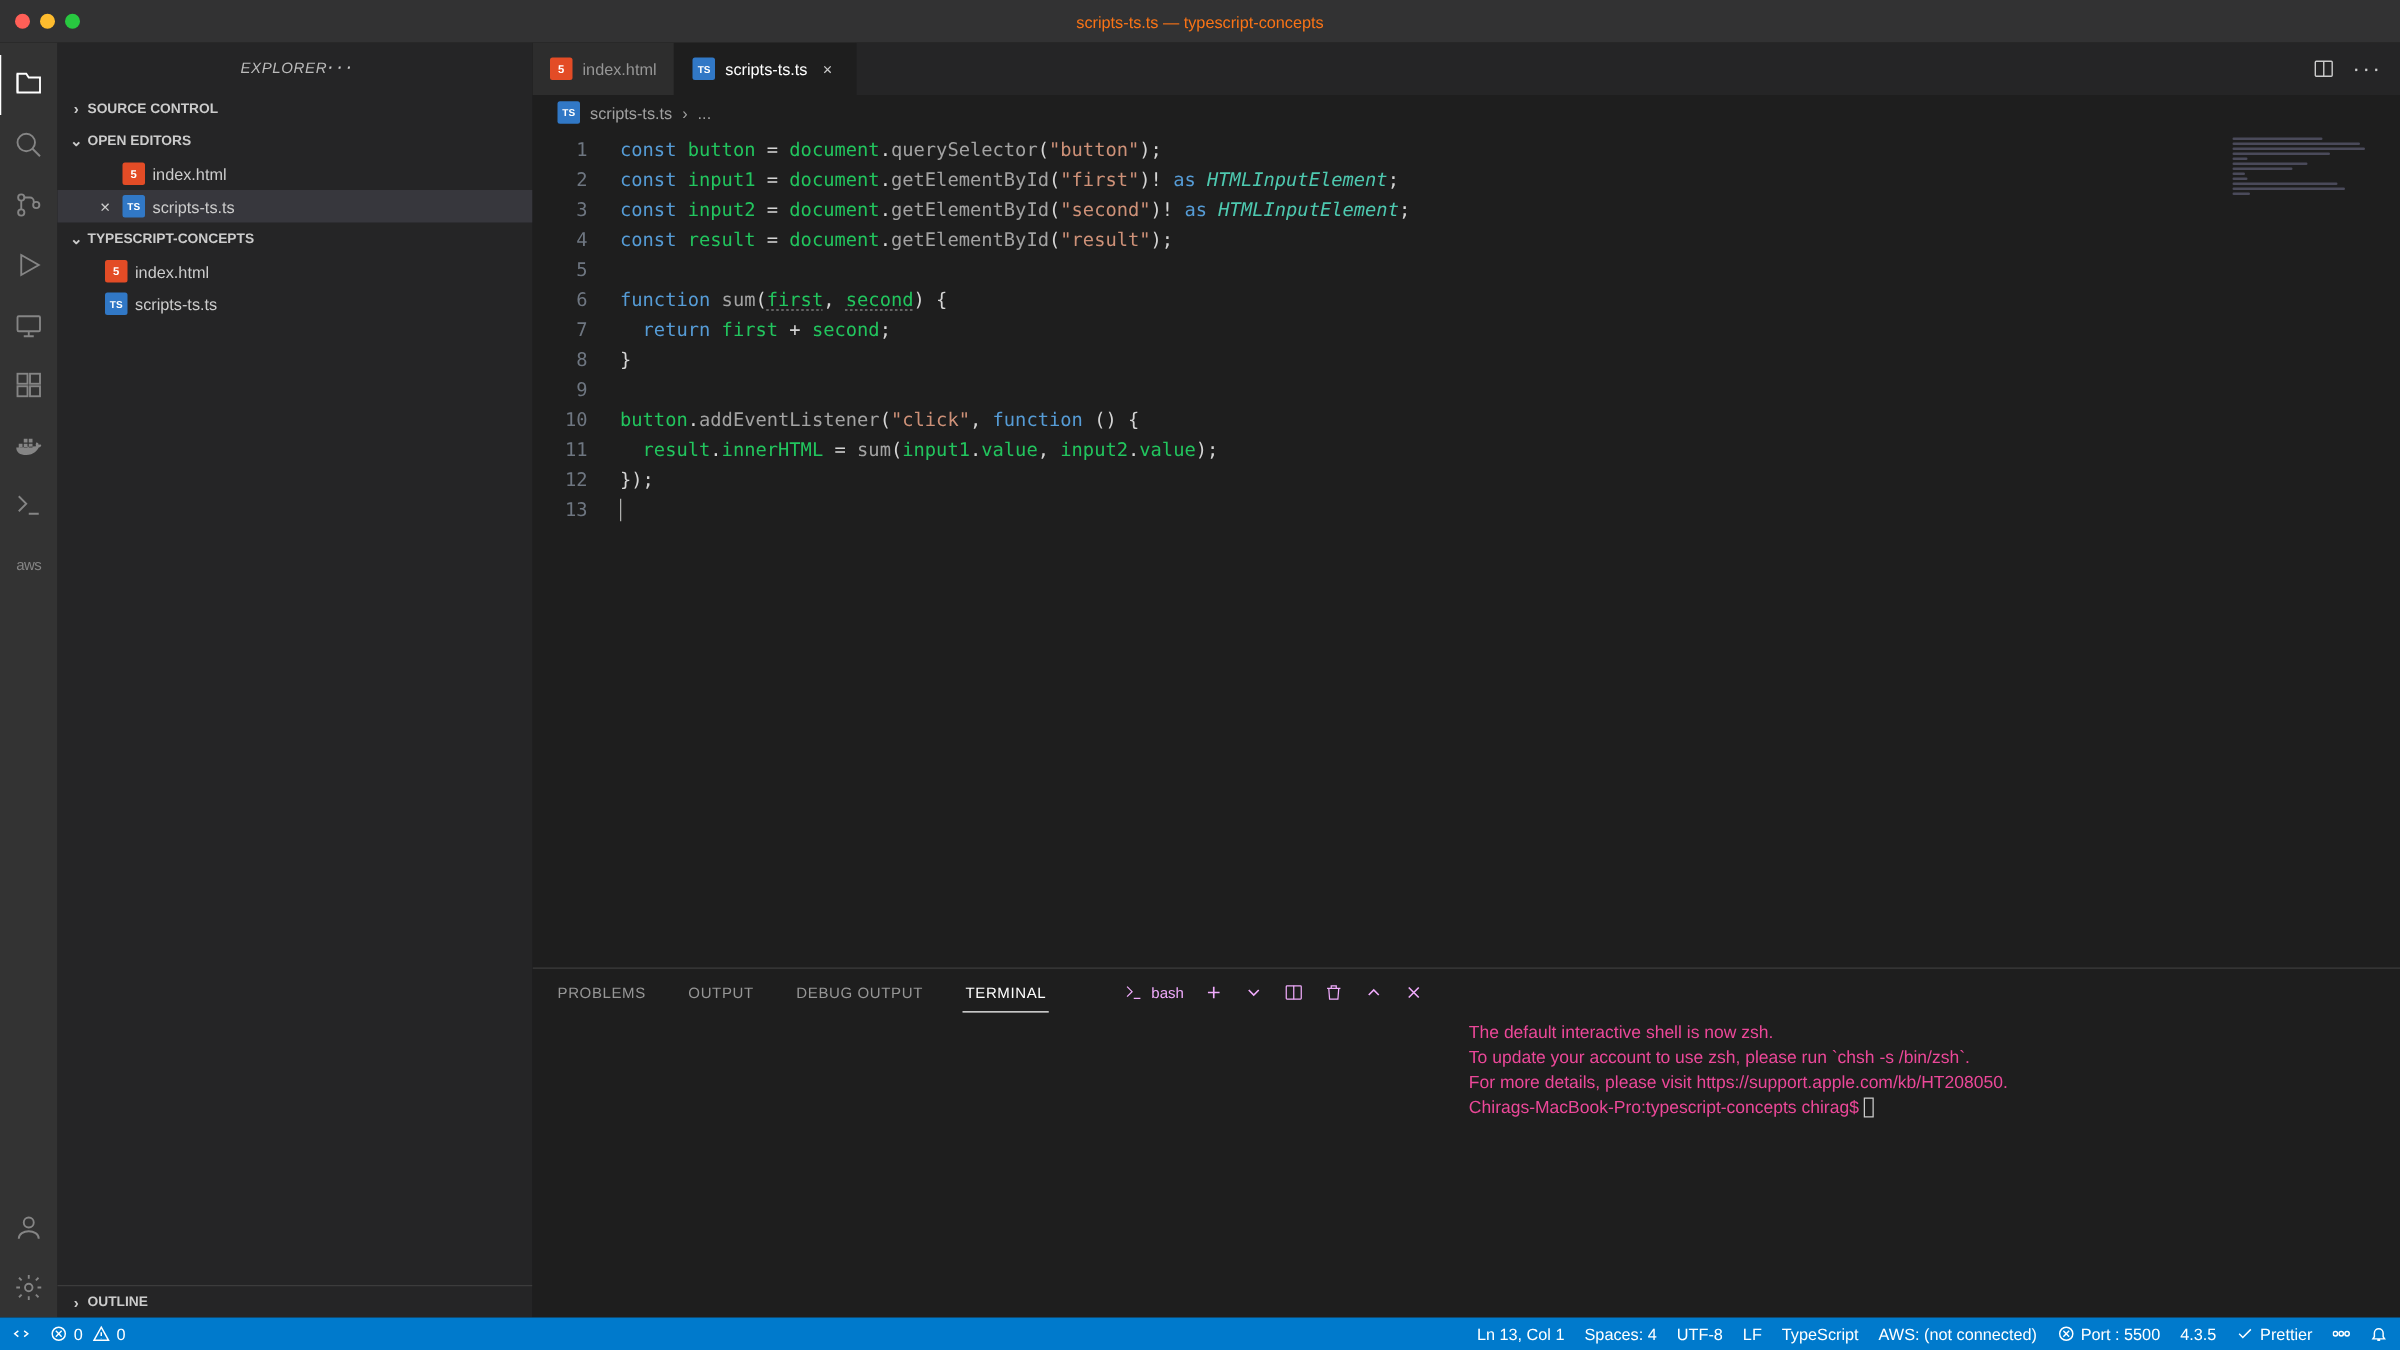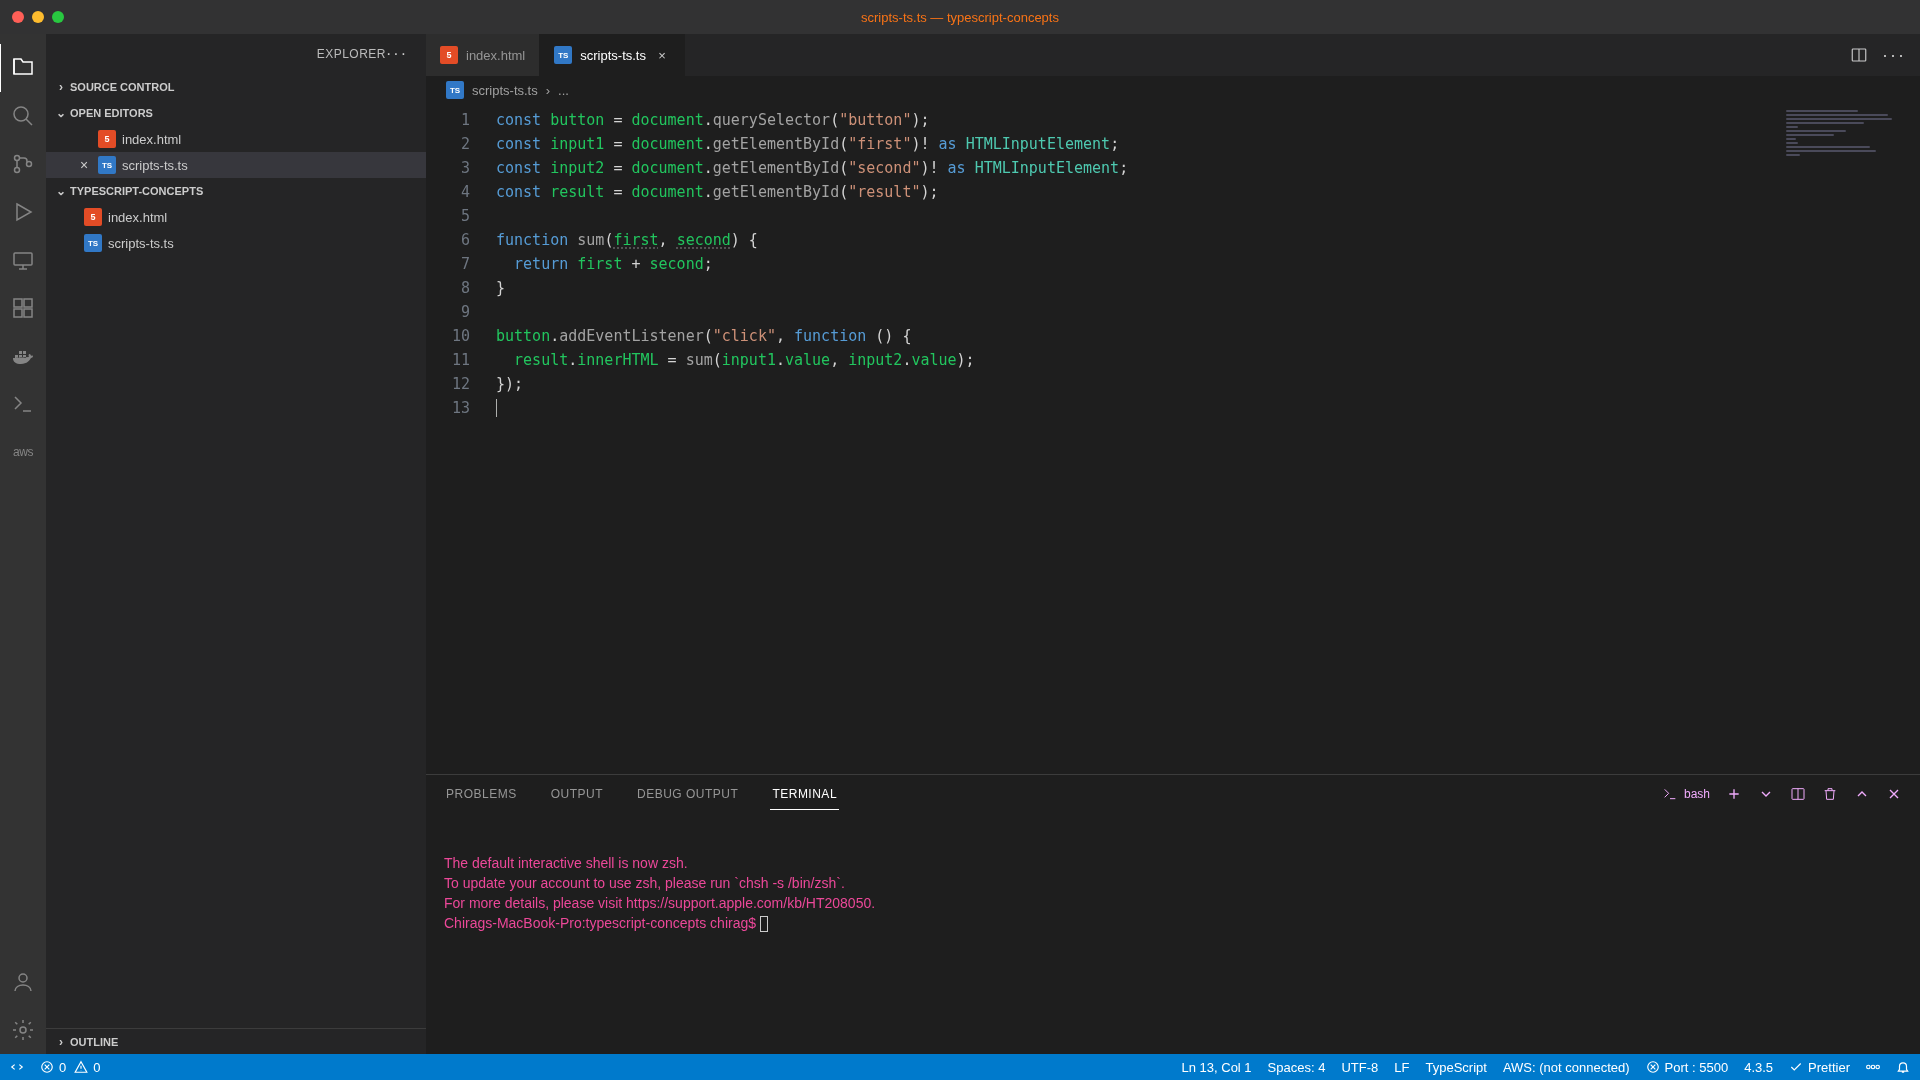--- a/index.html
+++ b/index.html
@@ -69,25 +69,26 @@
   width: 380px;
   background: #252526;
   display: flex;
   flex-direction: column;
   font-size: 13px;
 }
 .sidebar-header {
   height: 40px;
   display: flex;
   align-items: center;
-  justify-content: flex-end;
+  justify-content: center;
   padding: 0 18px 0 22px;
   color: #bbbbbb;
   font-size: 12px;
   letter-spacing: 0.5px;
+  font-style: italic;
 }
 .sidebar-dots { color: #cccccc; cursor: pointer; font-size: 16px; letter-spacing: 2px; }
 .section-header {
   height: 26px;
   display: flex;
   align-items: center;
   padding: 0 8px;
   font-size: 11px;
   font-weight: 700;
   color: #cccccc;
@@ -161,41 +162,41 @@
   font-family: Menlo, Consolas, monospace;
   font-size: 15px;
   line-height: 24px;
   white-space: pre;
   color: #d4d4d4;
 }
 .code .kw { color: #569cd6; }
 .code .var { color: #22c55e; }
 .code .fn { color: #a3a3a3; }
 .code .str { color: #ce9178; }
-.code .cls { color: #4ec9b0; }
+.code .cls { color: #4ec9b0; font-style: italic; }
 .code .op { color: #d4d4d4; }
 .code .cursor {
   border-left: 1px solid #aeafad;
   animation: blink 1s step-start infinite;
 }
 @keyframes blink { 50% { opacity: 0; } }
 .dotted { text-decoration: underline dotted #646464; text-underline-offset: 3px; }
 .minimap {
   position: absolute;
   right: 14px;
   top: 4px;
   width: 120px;
   height: 40px;
 }
 .minimap-line { height: 2px; margin: 2px 0; background: #4a4a5a; border-radius: 1px; }
 .panel {
   height: 280px;
   border-top: 1px solid #3c3c3c;
   display: flex;
-  flex-direction: column;
+  flex-direction: row;
   background: #1e1e1e;
   margin-top: 20px;
 }
 .panel-tabs {
   height: 38px;
   display: flex;
   align-items: center;
   padding: 0 18px;
   gap: 30px;
   font-size: 12px;

